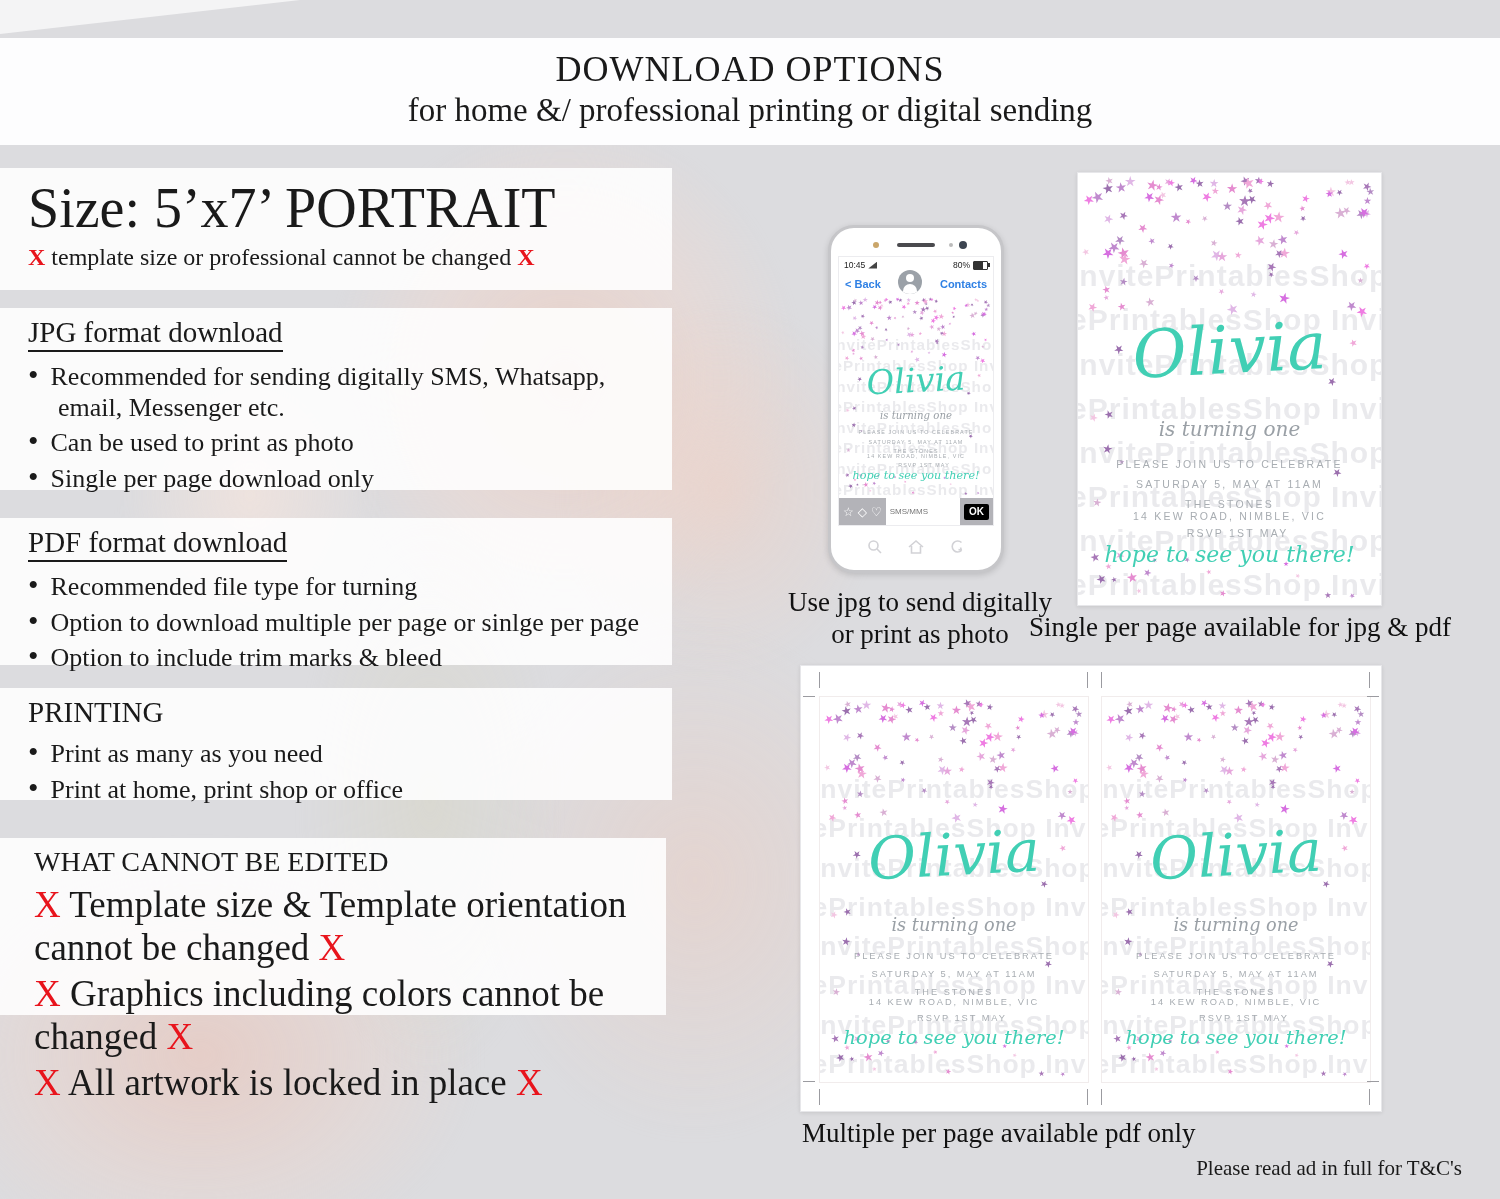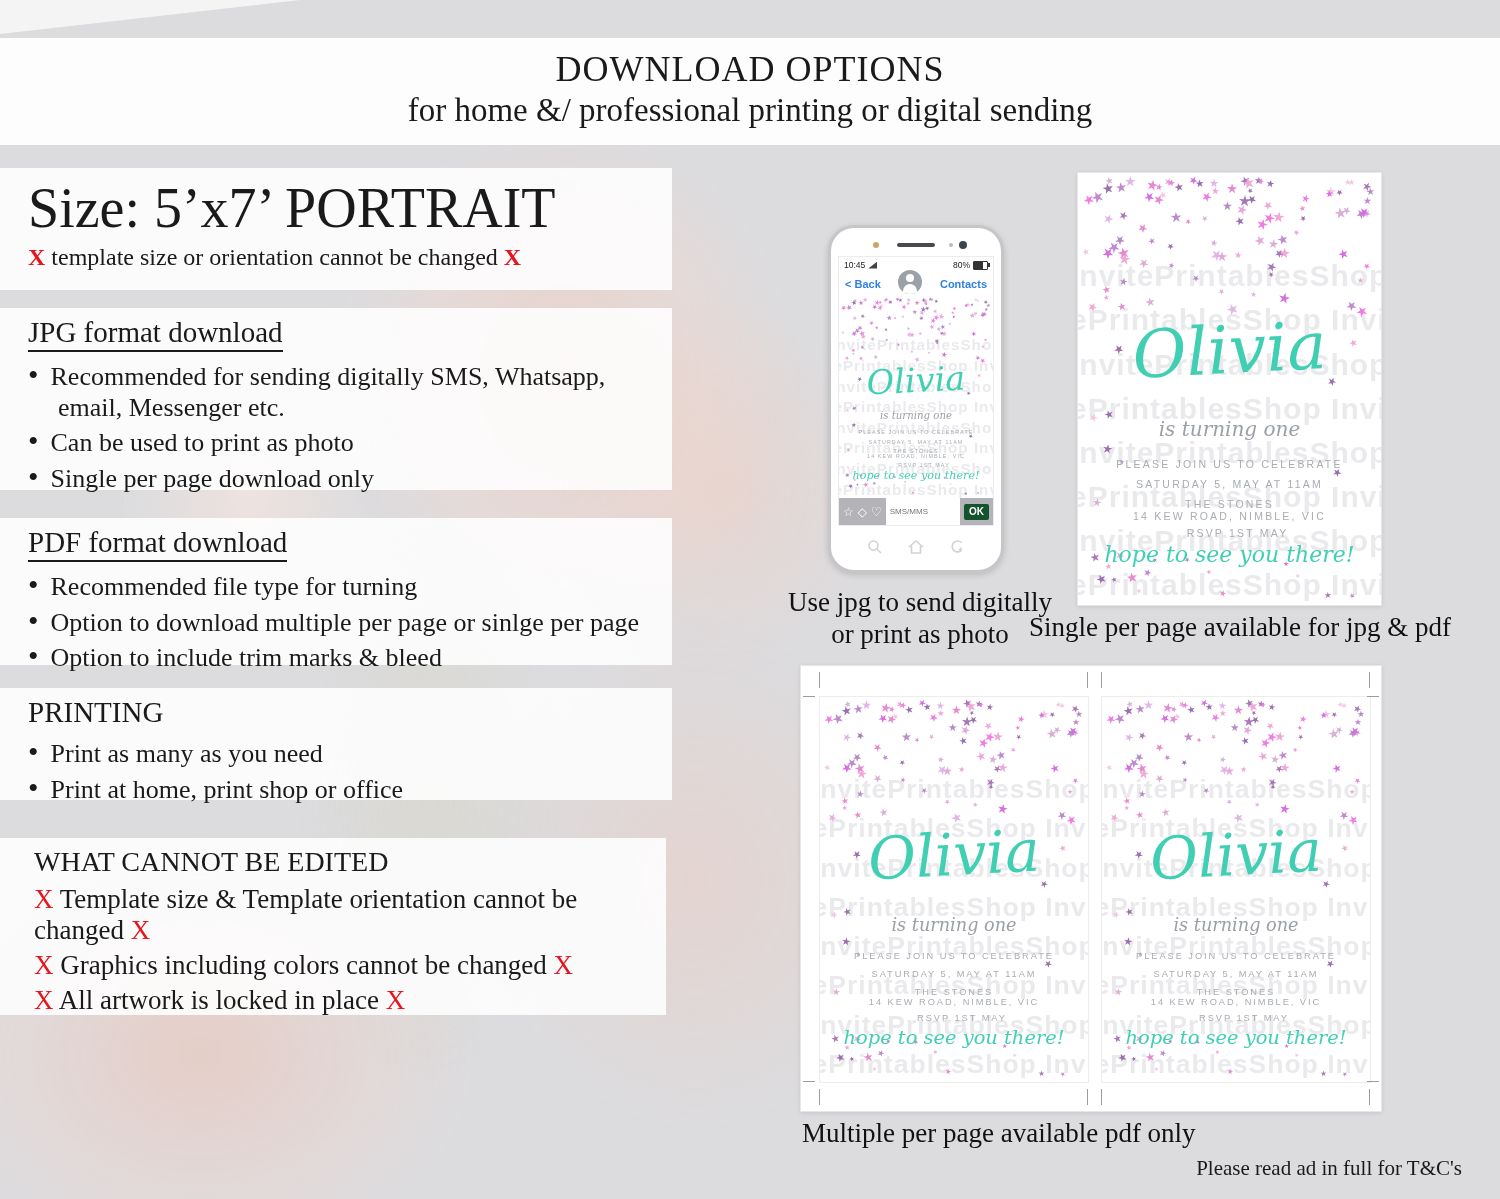--- a/index.html
+++ b/index.html
@@ -39,21 +39,21 @@
   .jpg-band{top:308px;width:672px;height:182px;padding-top:8px;}
   .pdf-band{top:518px;width:672px;height:147px;padding-top:8px;}
   .print-band{top:688px;width:672px;height:112px;padding-top:8px;}
   .edit-band{top:838px;width:666px;height:177px;padding-top:6px;padding-left:34px;}
 
   .sec-head{font-size:29px;margin:0 0 4px 0;font-weight:400;display:inline-block;}
   .underline{border-bottom:2px solid #1a1a1a;padding-bottom:1px;}
   ul.bullets{list-style:none;margin:4px 0 0 0;padding:0;max-width:625px;}
   ul.bullets li{font-size:26px;line-height:1.18;margin:3px 0;padding-left:30px;text-indent:-30px;}
   ul.bullets li::before{content:"\2022";font-size:30px;margin-right:12px;line-height:1;}
-  .edit-line{font-size:27px;margin:4px 0;line-height:1.15;}
+  .edit-line{font-size:37px;margin:4px 0;line-height:1.15;}
   .edit-head{font-size:28px;margin:2px 0 6px 0;font-weight:400;}
 
   
   .cap{position:absolute;font-size:27px;color:#111;}
   .cap-phone{left:775px;top:586px;width:290px;text-align:center;line-height:1.2;}
   .cap-single{left:1005px;top:612px;width:470px;text-align:center;}
   .cap-multi{left:802px;top:1118px;}
   .terms{position:absolute;right:38px;top:1156px;font-size:21px;}
 
   
@@ -76,21 +76,21 @@
   .navrow{height:24px;display:flex;align-items:center;justify-content:space-between;
           padding:0 6px;font-family:"Liberation Sans",sans-serif;font-size:11px;color:#2f80e4;font-weight:bold;}
   .avatar{width:24px;height:24px;border-radius:50%;background:#9ba1a8;position:relative;overflow:hidden;margin-top:-4px;}
   .avatar::before{content:"";position:absolute;left:50%;top:4px;width:8px;height:8px;margin-left:-4px;border-radius:50%;background:#fff;}
   .avatar::after{content:"";position:absolute;left:50%;top:14px;width:14px;height:10px;margin-left:-7px;border-radius:7px 7px 0 0;background:#fff;}
   .ph-invite-wrap{flex:1;position:relative;}
   .smsbar{height:27px;background:rgba(158,158,164,.78);display:flex;align-items:center;gap:4px;padding:0 4px;}
   .smsbar .glyph{color:#fff;font-size:12px;line-height:1;font-family:"DejaVu Sans",sans-serif;}
   .sms-input{flex:1;height:33px;border:none;background:#fff;border-radius:2px;
              font-family:"Liberation Sans",sans-serif;font-size:8px;padding:0 4px;color:#555;min-width:0;}
-  .ok-btn{background:#14532d;color:#fff;font-family:"Liberation Sans",sans-serif;font-weight:bold;
+  .ok-btn{background:#000000;color:#fff;font-family:"Liberation Sans",sans-serif;font-weight:bold;
           font-size:10px;border:none;border-radius:2px;height:16px;padding:0 5px;line-height:15px;}
   .ph-bottom{position:absolute;left:0;right:0;bottom:10px;height:26px;display:flex;align-items:center;justify-content:space-around;padding:0 24px;}
   .ph-bottom svg{stroke:#d2d2d6;fill:none;stroke-width:1.6;}
 
   
   .card{position:absolute;background:#fff;border:1px solid #e7e7ea;box-shadow:0 1px 4px rgba(0,0,0,.10);}
   .single-card{left:1077px;top:172px;width:303px;height:432px;}
   .multi-sheet{left:800px;top:665px;width:580px;height:445px;background:#fff;border:1px solid #e7e7ea;box-shadow:0 1px 4px rgba(0,0,0,.10);position:absolute;}
   .multi-a{position:absolute;left:18px;top:30px;width:268px;height:385px;border:1px solid #f1ecec;}
   .multi-b{position:absolute;left:300px;top:30px;width:268px;height:385px;border:1px solid #f1ecec;}
@@ -127,21 +127,21 @@
   <div class="wedge"></div>
 </div>
 
 <div class="header-band">
   <div class="hdr-title">DOWNLOAD OPTIONS</div>
   <div class="hdr-sub">for home &amp;/ professional printing or digital sending</div>
 </div>
 
 <div class="band size-band">
   <h1 class="size-title">Size: 5’x7’ PORTRAIT</h1>
-  <p class="size-note"><span class="rxb">X</span> <span>template size or orientation cannot be changed</span> <span class="rxb">X</span></p>
+  <p class="size-note"><span class="rxb">X</span> <span>template size or professional cannot be changed</span> <span class="rxb">X</span></p>
 </div>
 
 <div class="band jpg-band">
   <span class="sec-head underline">JPG format download</span>
   <ul class="bullets">
     <li>Recommended for sending digitally SMS, Whatsapp, email, Messenger etc.</li>
     <li>Can be used to print as photo</li>
     <li>Single per page download only</li>
   </ul>
 </div>

